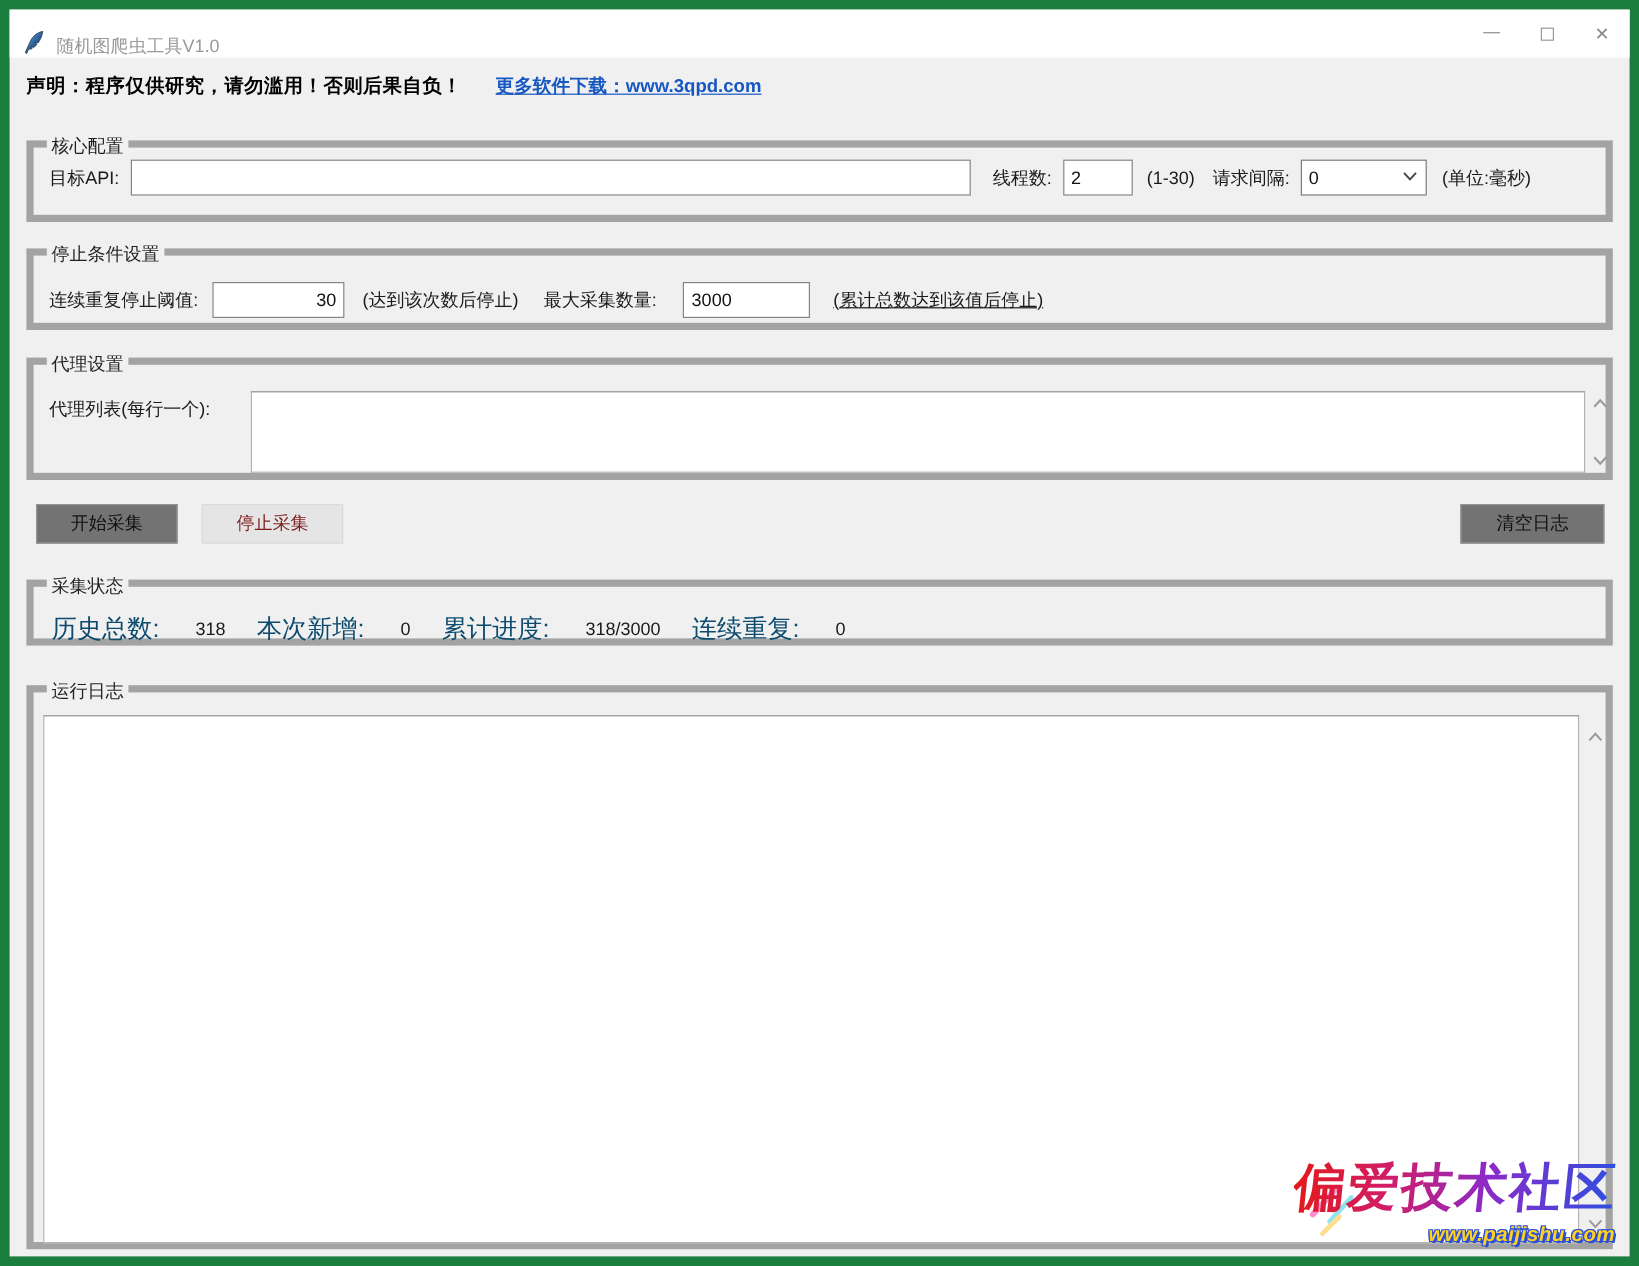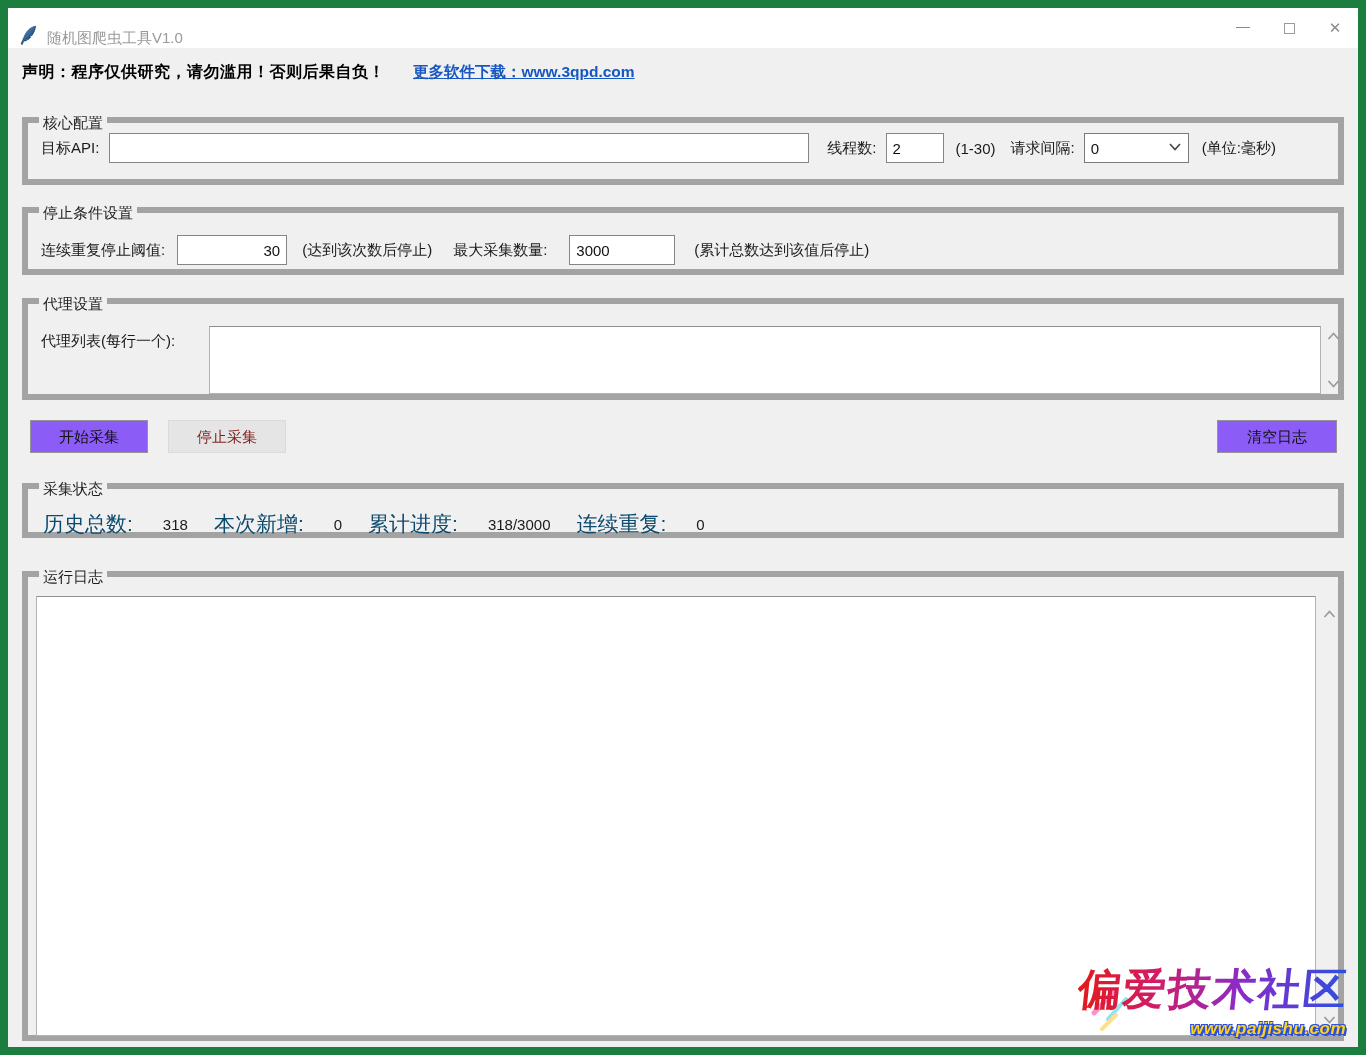--- a/index.html
+++ b/index.html
@@ -40,30 +40,30 @@
   .combo-value { font-size:15px; color:#111; padding-left:6px; }
   .combo-arrow { position:absolute; right:7px; top:9px; }
   .interval-hint { margin-left:13px; }
 
   .g-stop { left:14px; top:199px; width:1322px; height:68px; }
   .g-stop .grow { position:absolute; left:13px; top:21px; height:32px; }
   .dup-input { margin-left:12px; width:110px;text-align:right; }
   .dup-hint { margin-left:15px; }
   .max-label { margin-left:21px; }
   .max-input { margin-left:22px; width:106px; }
-  .max-hint { margin-left:19px; }
+  .max-hint { margin-left:19px;text-decoration:underline; }
 
   .g-proxy { left:14px; top:290px; width:1322px; height:102px; }
   .proxy-label { position:absolute; left:13px; top:28px; font-size:15px; color:#1a1a1a; }
   .proxy-textarea { position:absolute; left:181px; top:22px; width:1112px; height:68px; resize:none; border:1px solid #b3b3b3; border-top-color:#8f8f8f; background:#fff; font-size:14px; font-family:inherit; outline:none; }
   .proxy-scroll { position:absolute; left:1297px; top:22px; width:18px; height:68px; }
   .scroll-up { position:absolute; top:6px; left:2px; }
   .scroll-down { position:absolute; bottom:6px; left:2px; }
 
-  .btn { position:absolute; height:33px; background:#8b5cf6; border:1px solid #949494; font-size:15px; color:#111; text-align:center; line-height:31px; cursor:pointer; font-family:inherit; }
+  .btn { position:absolute; height:33px; background:#737373; border:1px solid #949494; font-size:15px; color:#111; text-align:center; line-height:31px; cursor:pointer; font-family:inherit; }
   .btn-start { left:22px; top:412px; width:118px; }
   .btn-stop  { left:160px; top:412px; width:118px; background:#e5e5e5; border:1px solid #dadada; color:#7f1d1d; cursor:default; }
   .btn-clear { left:1209px; top:412px; width:120px; }
 
   .g-status { left:14px; top:475px; width:1322px; height:55px; }
   .g-status .grow { position:absolute; left:15px; top:23px; height:24px; }
   .stat-value { margin-left:30px; font-size:15px; color:#1a1a1a; }
   .stat-label { font-size:21px; color:#0c4a6e; }
   .stat-pair { display:flex; align-items:center; }
   .stat-pair + .stat-pair { margin-left:26px;justify-content:flex-end; }

